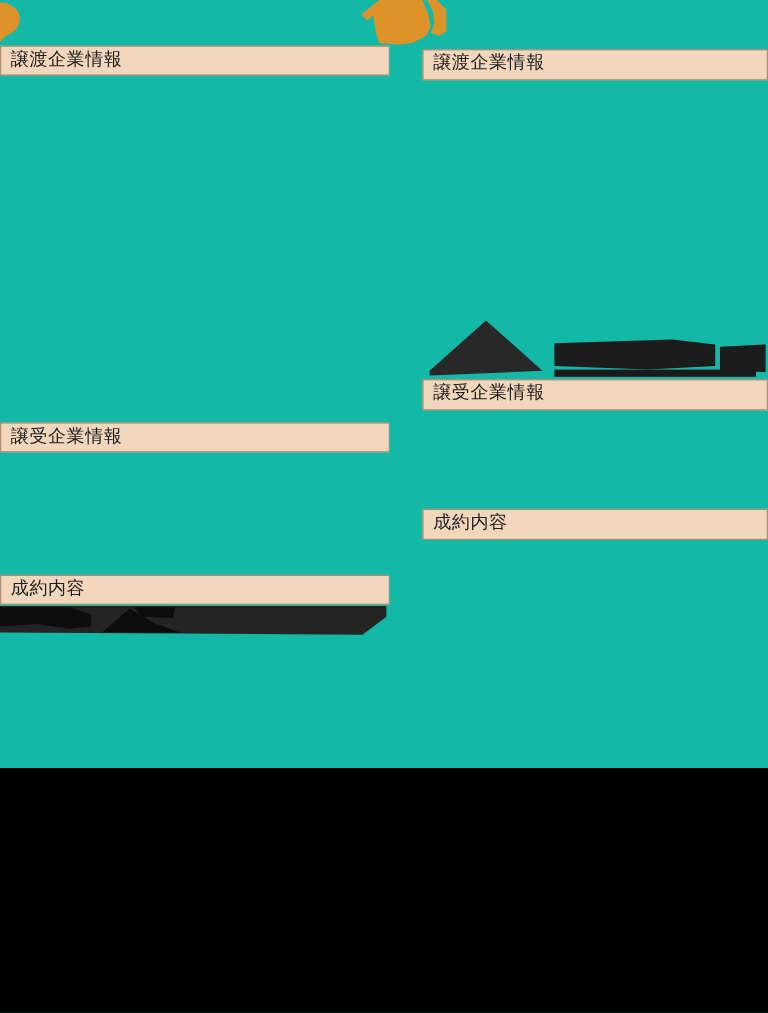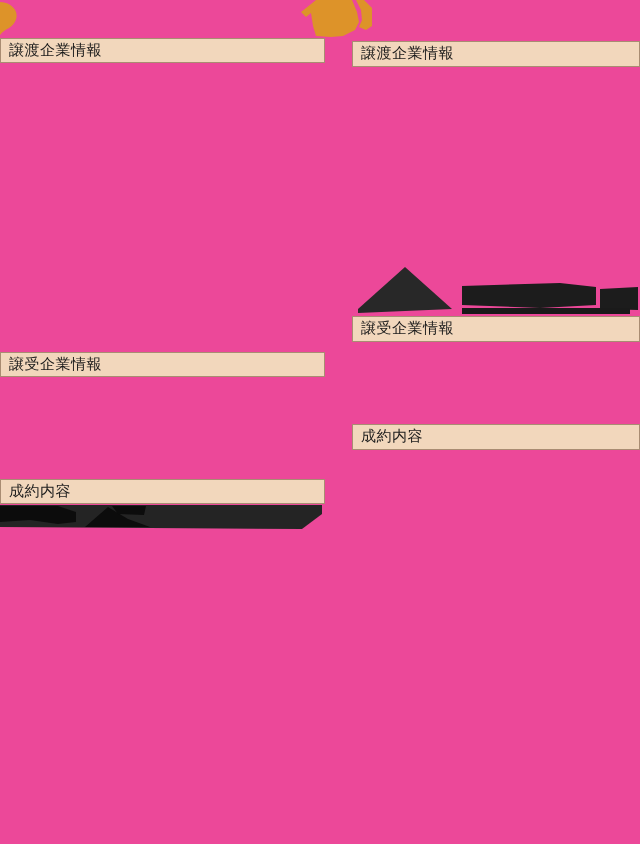--- a/index.html
+++ b/index.html
@@ -10,22 +10,22 @@
     width: 640px;
     height: 844px;
     background: #000000;
     font-family: "DejaVu Sans", "Liberation Sans", sans-serif;
     overflow: hidden;
     position: relative;
   }
   .stage {
     position: absolute;
     left: 0; top: 0;
-    width: 640px; height: 844px;
-    background: #ec4899;
+    width: 640px; height: 640px;
+    background: #14b8a6;
     font-family: Liberation Serif, serif;
   }
   .deco-svg {
     position: absolute;
     left: 0; top: 0;
     pointer-events: none;
   }
   .section-header {
     position: absolute;
     background: #f2d7bc;

